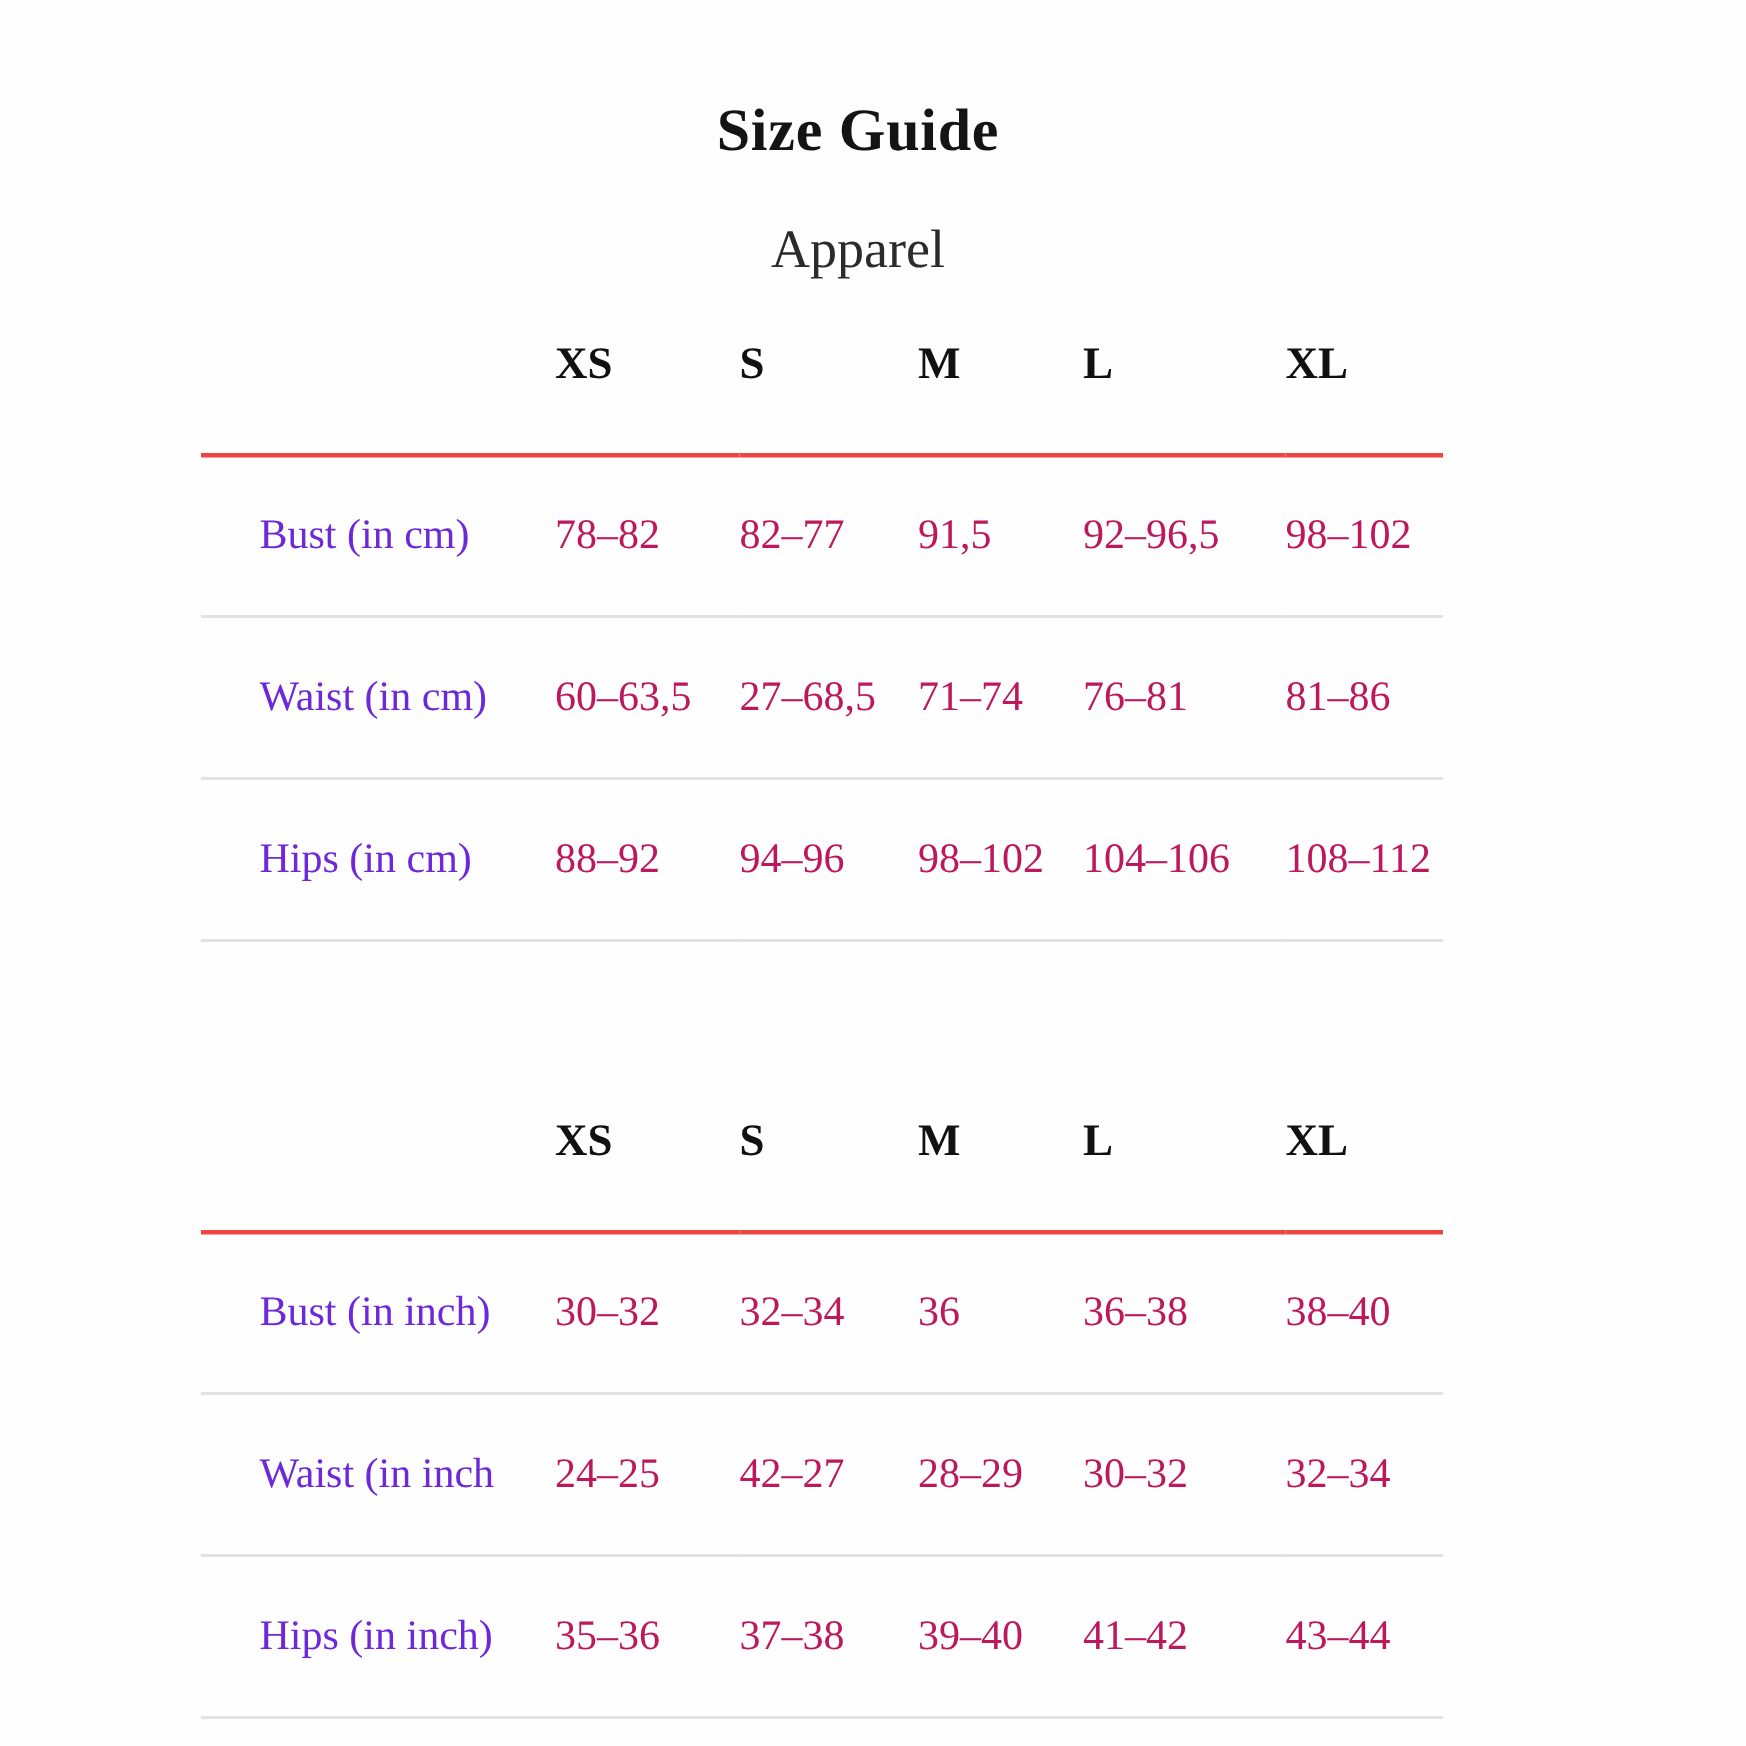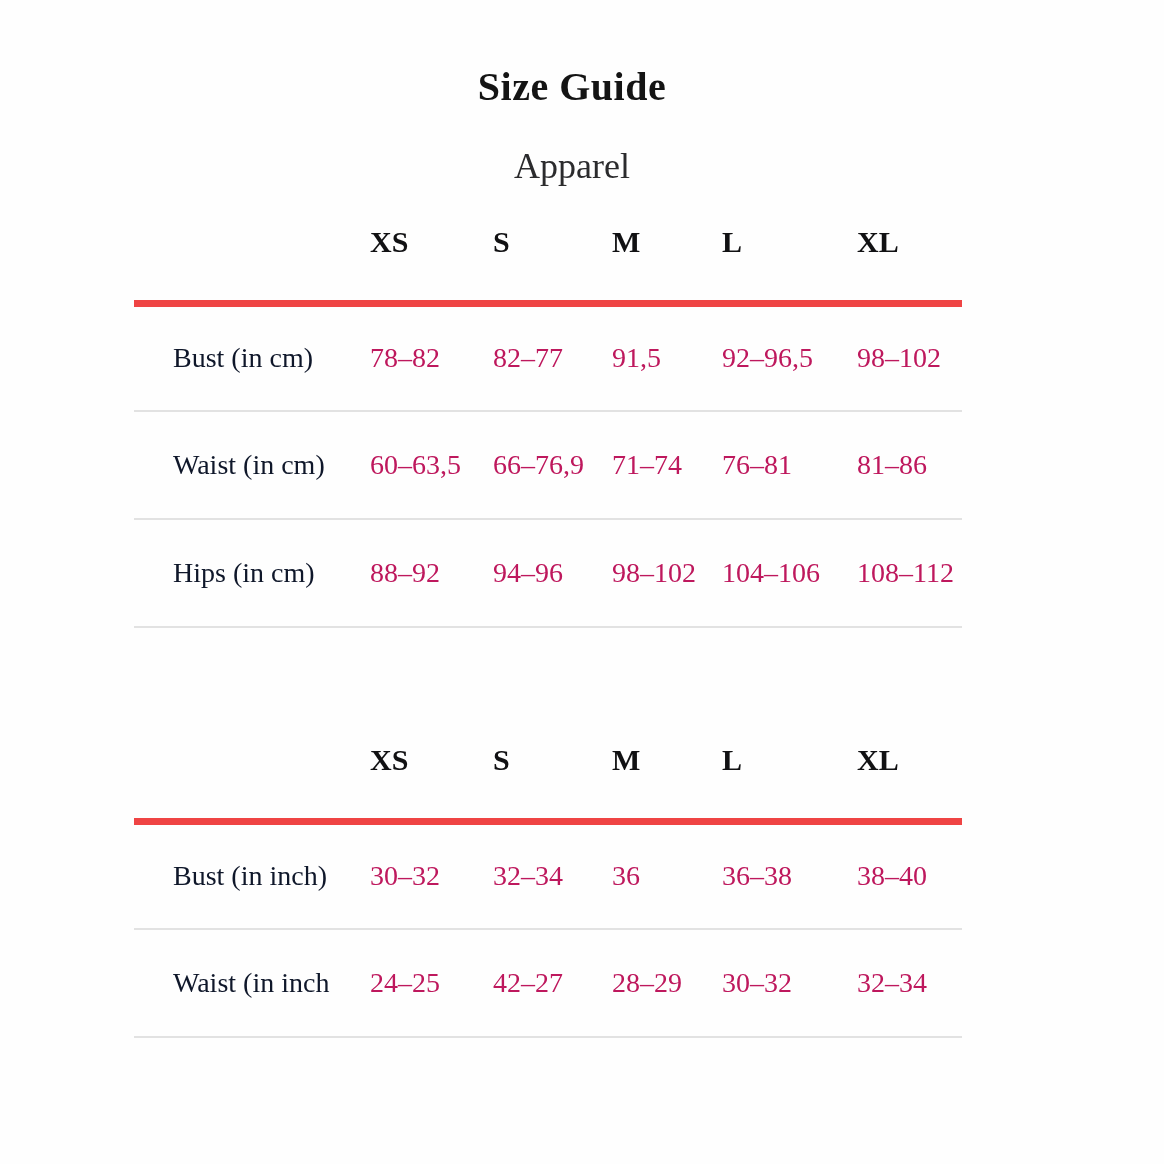--- a/index.html
+++ b/index.html
@@ -46,21 +46,21 @@
     margin-top: 74px;
   }
   col.c-label { width: 236px; }
   col.c-xs { width: 123px; }
   col.c-s  { width: 119px; }
   col.c-m  { width: 110px; }
   col.c-l  { width: 135px; }
   col.c-xl { width: 105px; }
   thead tr {
     height: 119px;
-    border-bottom: 7px solid #ef4444;
+    border-bottom: 3px solid #ef4444;
   }
   tbody tr {
     height: 108px;
     border-bottom: 2px solid #e2e2e2;
   }
   th.size-col {
     font-size: 30px;
     font-weight: 700;
     color: #111113;
     text-align: left;
@@ -71,21 +71,21 @@
     font-size: 28px;
     color: #be185d;
     text-align: left;
     vertical-align: middle;
     padding: 0;
     white-space: nowrap;
     overflow: hidden;
   }
   td.row-label {
     padding-left: 39px;
-    color: #0f172a;
+    color: #6d28d9;
   }
 </style>
 </head>
 <body>
 
 <div class="page">
   <div class="content">
 
     <h1 class="page-title">Size Guide</h1>
     <p class="page-subtitle">Apparel</p>
@@ -114,21 +114,21 @@
           <td class="row-label">Bust (in cm)</td>
           <td>78–82</td>
           <td>82–77</td>
           <td>91,5</td>
           <td>92–96,5</td>
           <td>98–102</td>
         </tr>
         <tr>
           <td class="row-label">Waist (in cm)</td>
           <td>60–63,5</td>
-          <td>66–76,9</td>
+          <td>27–68,5</td>
           <td>71–74</td>
           <td>76–81</td>
           <td>81–86</td>
         </tr>
         <tr>
           <td class="row-label">Hips (in cm)</td>
           <td>88–92</td>
           <td>94–96</td>
           <td>98–102</td>
           <td>104–106</td>
@@ -166,17 +166,25 @@
           <td>38–40</td>
         </tr>
         <tr>
           <td class="row-label">Waist (in inch</td>
           <td>24–25</td>
           <td>42–27</td>
           <td>28–29</td>
           <td>30–32</td>
           <td>32–34</td>
         </tr>
+        <tr>
+          <td class="row-label">Hips (in inch)</td>
+          <td>35–36</td>
+          <td>37–38</td>
+          <td>39–40</td>
+          <td>41–42</td>
+          <td>43–44</td>
+        </tr>
       </tbody>
     </table>
 
   </div>
 </div>
 
 </body></html>

